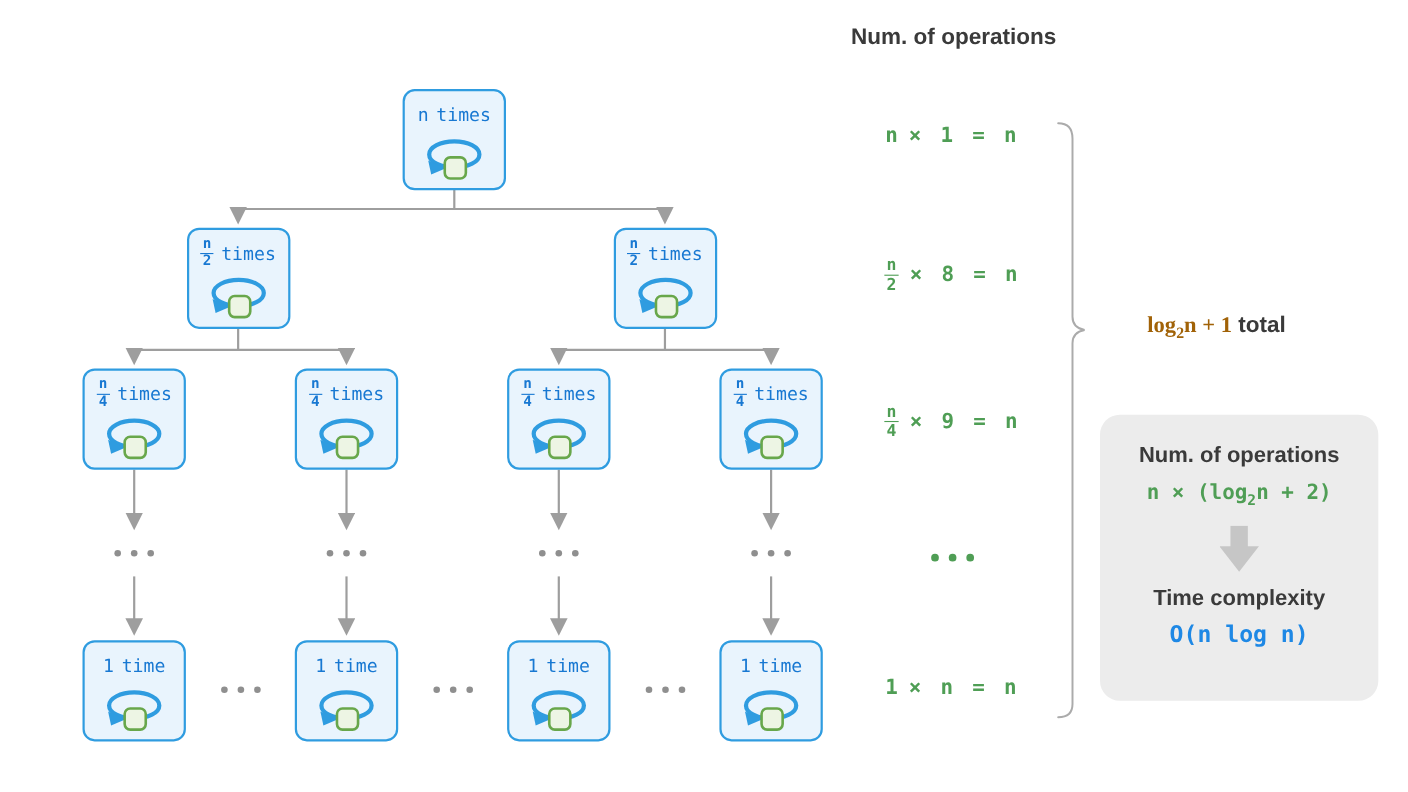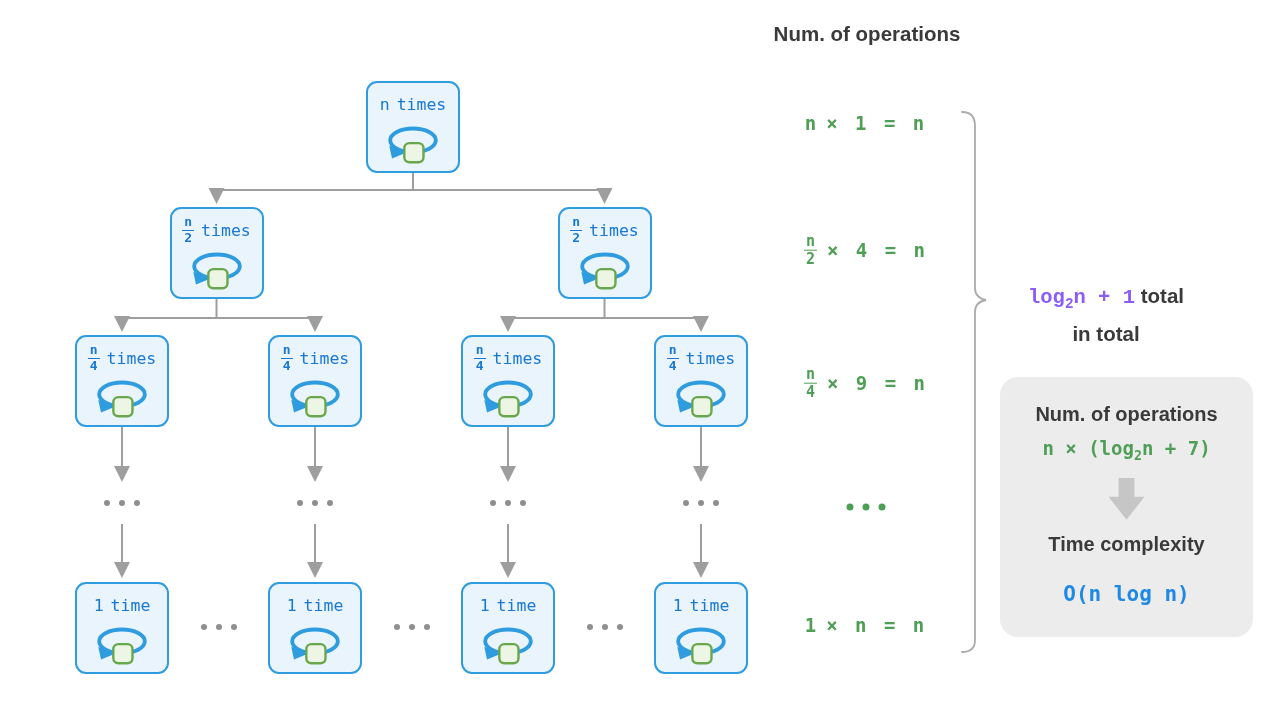--- a/index.html
+++ b/index.html
@@ -31,32 +31,32 @@
            font-size:19px;white-space:nowrap;z-index:2;}
   .ann-row .plain{font-size:19px;}
   .ann-row .frac{font-size:15px;}
   .ann-row .rest{letter-spacing:3px;margin-left:10px;}
 
   #level-header{position:absolute;left:747px;top:20px;width:240px;text-align:center;
                 font-weight:bold;font-size:20.5px;line-height:28px;color:#3A3A3A;}
 
   #brace-label{position:absolute;left:992px;top:281px;width:228px;text-align:center;
                font-weight:bold;font-size:20.5px;line-height:30px;color:#3A3A3A;}
-  #brace-label .formula{color:#8b5cf6;font-family:Liberation Mono, monospace;}
+  #brace-label .formula{color:#a16207;font-family:Liberation Serif, serif;}
   sub{font-size:0.7em;}
 
   #summary-box{position:absolute;left:1000px;top:377px;width:253px;height:260px;
                box-sizing:border-box;background:#ECECEC;border-radius:18px;
                display:flex;flex-direction:column;align-items:center;padding-top:26px;}
   .box-title{font-size:20px;font-weight:bold;color:#3A3A3A;}
   .box-formula-green{margin-top:11px;font-family:"DejaVu Sans Mono",monospace;
                      font-weight:bold;font-size:19px;color:#4F9E55;}
   .block-arrow{margin:15px 0 13px;width:36px;height:42px;background:#C6C6C6;
                clip-path:polygon(28% 0,72% 0,72% 45%,100% 45%,50% 100%,0 45%,28% 45%);}
-  .box-formula-blue{margin-top:26px;font-family:"DejaVu Sans Mono",monospace;
+  .box-formula-blue{margin-top:9px;font-family:"DejaVu Sans Mono",monospace;
                     font-weight:bold;font-size:21px;color:#1E88E5;}
 
   #footer{position:absolute;left:1056px;top:677px;width:210px;text-align:center;
           font-family:"DejaVu Sans Mono",monospace;font-size:15px;color:#C6C6C6;}
 </style>
 </head>
 <body>
 
 <div id="stage">
 
@@ -270,21 +270,21 @@
   <div id="ops-col">
       <div class="ann-row" style="left: 866px; top: 123px;">
         <span class="plain">n</span>
         <span class="rest">× 1 = n</span>
       </div>
       <div class="ann-row" style="left: 866px; top: 250px;">
         <span class="frac">
           <span class="num">n</span>
           <span class="den">2</span>
         </span>
-        <span class="rest">× 4 = n</span>
+        <span class="rest">× 8 = n</span>
       </div>
       <div class="ann-row" style="left: 866px; top: 383px;">
         <span class="frac">
           <span class="num">n</span>
           <span class="den">4</span>
         </span>
         <span class="rest">× 9 = n</span>
       </div>
       <div class="dots green" style="left: 866px; top: 507px;">
         <i></i>
@@ -300,25 +300,24 @@
   <div id="level-header">
     <div>Num. of operations</div>
   </div>
 
   <svg width="50" height="565" style="position:absolute;left:950px;top:100px;z-index:1;">
     <path d="M12,12 Q25,12 25,26 L25,188 Q25,198 36,200 Q25,202 25,212 L25,540 Q25,552 12,552" fill="none" stroke="#ABABAB" stroke-width="1.8" stroke-linecap="round"></path>
   </svg>
 
   <div id="brace-label">
     <div><span class="formula"><span>log</span><sub>2</sub><span>n + 1</span></span><span> total</span></div>
-    <div>in total</div>
   </div>
 
   <div id="summary-box">
     <div class="box-title">Num. of operations</div>
-    <div class="box-formula-green"><span>n × (log</span><sub>2</sub><span>n + 7)</span></div>
+    <div class="box-formula-green"><span>n × (log</span><sub>2</sub><span>n + 2)</span></div>
     <div class="block-arrow"></div>
     <div class="box-title">Time complexity</div>
     <div class="box-formula-blue">O(n log n)</div>
   </div>
 
 
 </div>
 
 </body></html>

